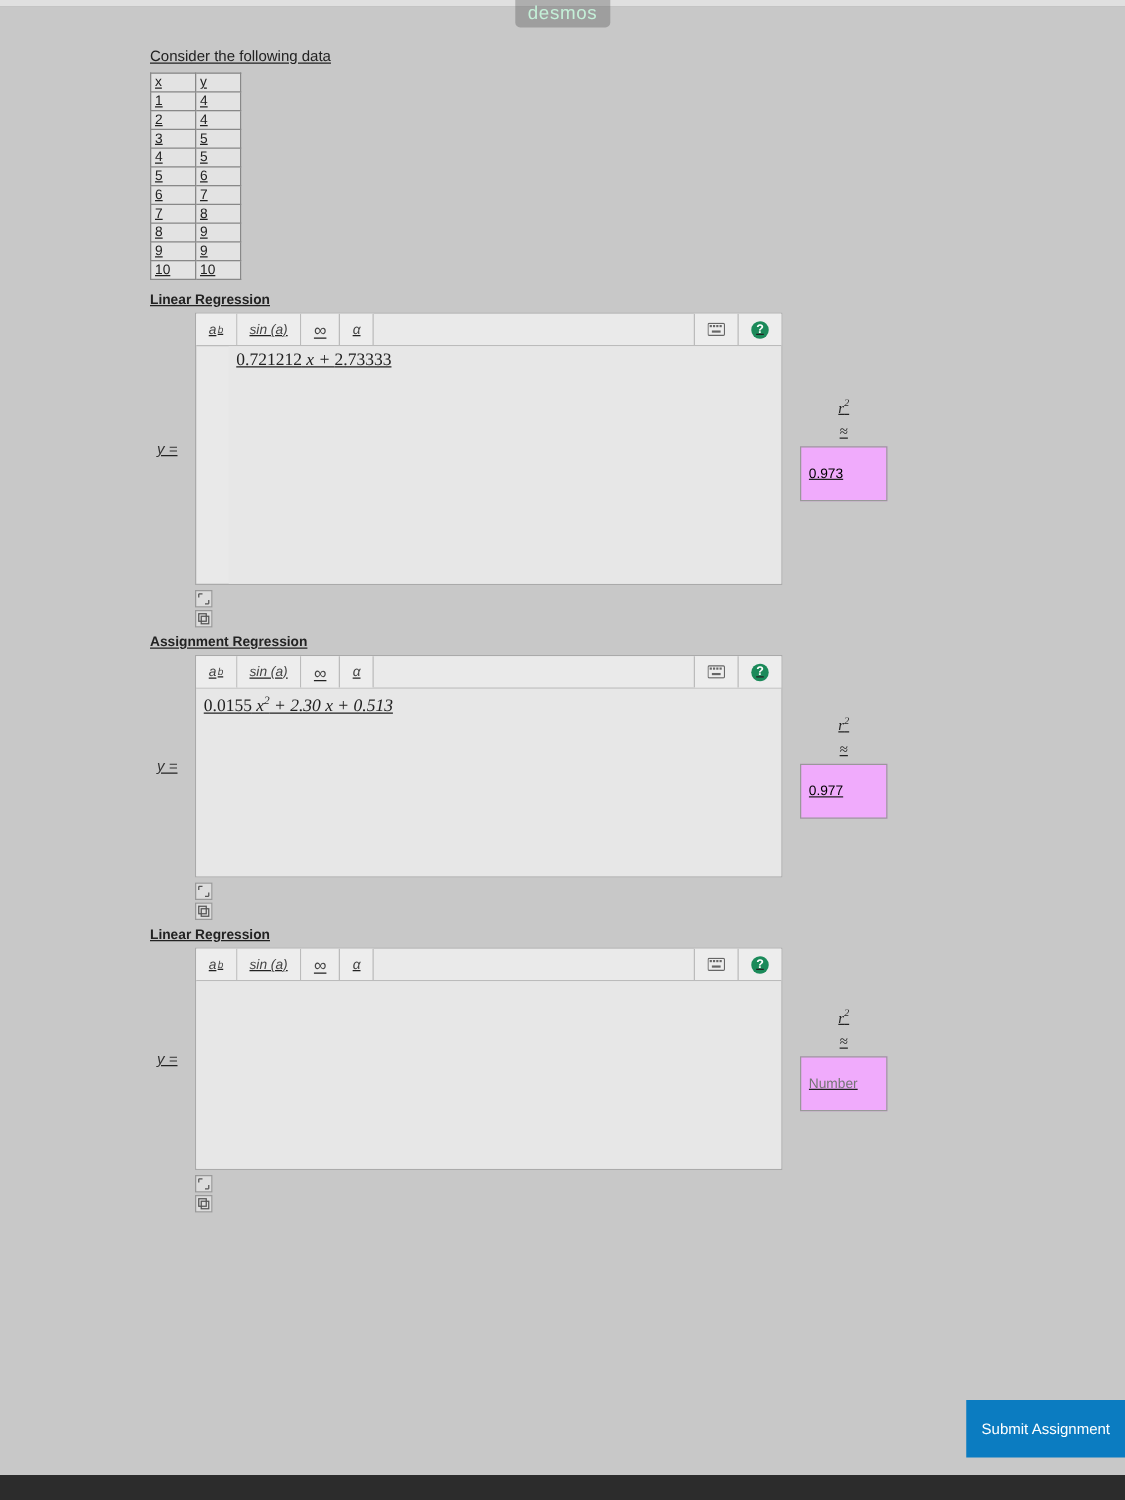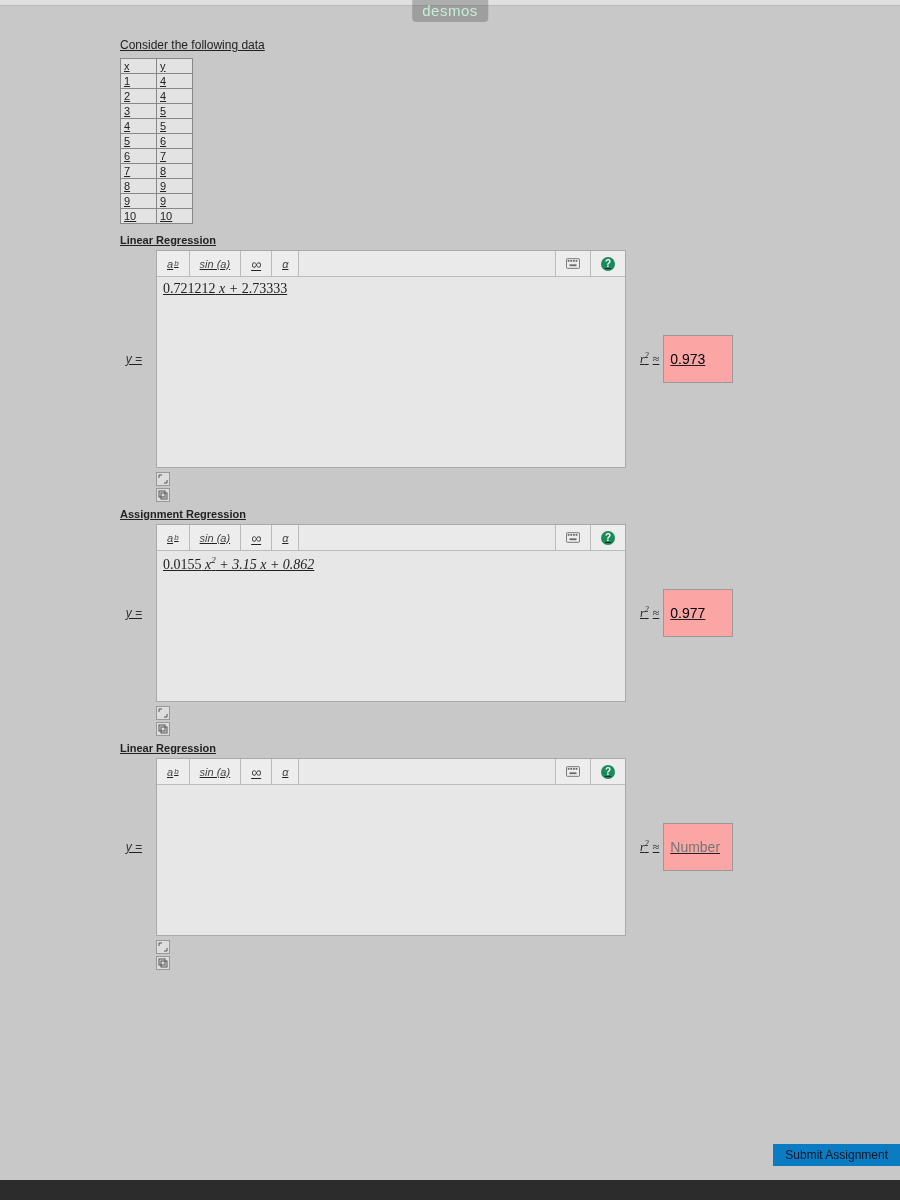--- a/index.html
+++ b/index.html
@@ -106,40 +106,41 @@
     background: #1b8a5a; color: #fff; font-weight: bold;
     font-size: 10px; display: flex; align-items: center; justify-content: center;
   }
   .math-content {
     min-height: 150px;
     padding: 4px 6px;
     font-family: "Times New Roman", serif;
     font-size: 14px;
     background: #e7e7e7;
   }
-  .math-content.tall { min-height: 190px; }
+  .math-content.tall { min-height: 190px; margin-left: 26px; }
   .math-content.short { min-height: 150px; }
   .math-expr { font-style: italic; white-space: nowrap; }
   .math-expr .num { font-style: normal; }
   .math-expr sup { font-size: 9px; }
   .r2-block {
     display: flex;
     align-items: center;
     gap: 4px;
     font-size: 12px;
     font-family: "Times New Roman", serif;
+    flex-direction: column;
   }
   .r2-block .rlabel { font-style: italic; }
   .r2-block .rlabel sup { font-size: 8px; }
   .r2-input {
     border: 1px solid #999;
     padding: 15px 6px;
     width: 70px;
-    font-size: 14px;
-    background: #fca5a5;
+    font-size: 11px;
+    background: #f0abfc;
     font-family: Arial, sans-serif;
   }
   .feedback-icons {
     margin: 2px 0 6px 36px;
     display: flex;
     flex-direction: column;
     gap: 2px;
   }
   .fb-icon {
     width: 14px; height: 14px;
@@ -147,23 +148,23 @@
     background: #ddd;
     display: flex; align-items: center; justify-content: center;
     cursor: pointer;
   }
   .fb-icon svg { width: 10px; height: 10px; }
   .submit-btn {
     position: absolute;
     right: 0;
     bottom: 34px;
     background: #0b7cc1;
-    color: #0f172a;
+    color: #ffffff;
     border: none;
-    padding: 4px 12px;
+    padding: 16px 12px;
     font-size: 12px;
     cursor: pointer;
   }
   .bottom-bar {
     position: absolute;
     left: 0; right: 0; bottom: 0;
     height: 20px;
     background: #2c2c2c;
   }
 </style>
@@ -299,21 +300,21 @@
               <rect x="8" y="2" width="2" height="2" fill="#666"></rect>
               <rect x="11" y="2" width="2" height="2" fill="#666"></rect>
               <rect x="4" y="7" width="8" height="2" fill="#666"></rect>
             </svg>
         </div>
         <div class="tbtn help">
             <div class="help-circle">?</div>
           </div>
       </div>
       <div class="math-content short">
-        <span class="math-expr"><span class="num">0.0155</span><span> x</span><sup>2</sup><span> + 3.15 x + 0.862</span></span>
+        <span class="math-expr"><span class="num">0.0155</span><span> x</span><sup>2</sup><span> + 2.30 x + 0.513</span></span>
       </div>
     </div>
     <div class="r2-block">
       <span class="rlabel"><span>r</span><sup>2</sup></span>
       <span>≈</span>
       <input class="r2-input" value="0.977" style="">
     </div>
   </div>
   <div class="feedback-icons">
     <div class="fb-icon">

